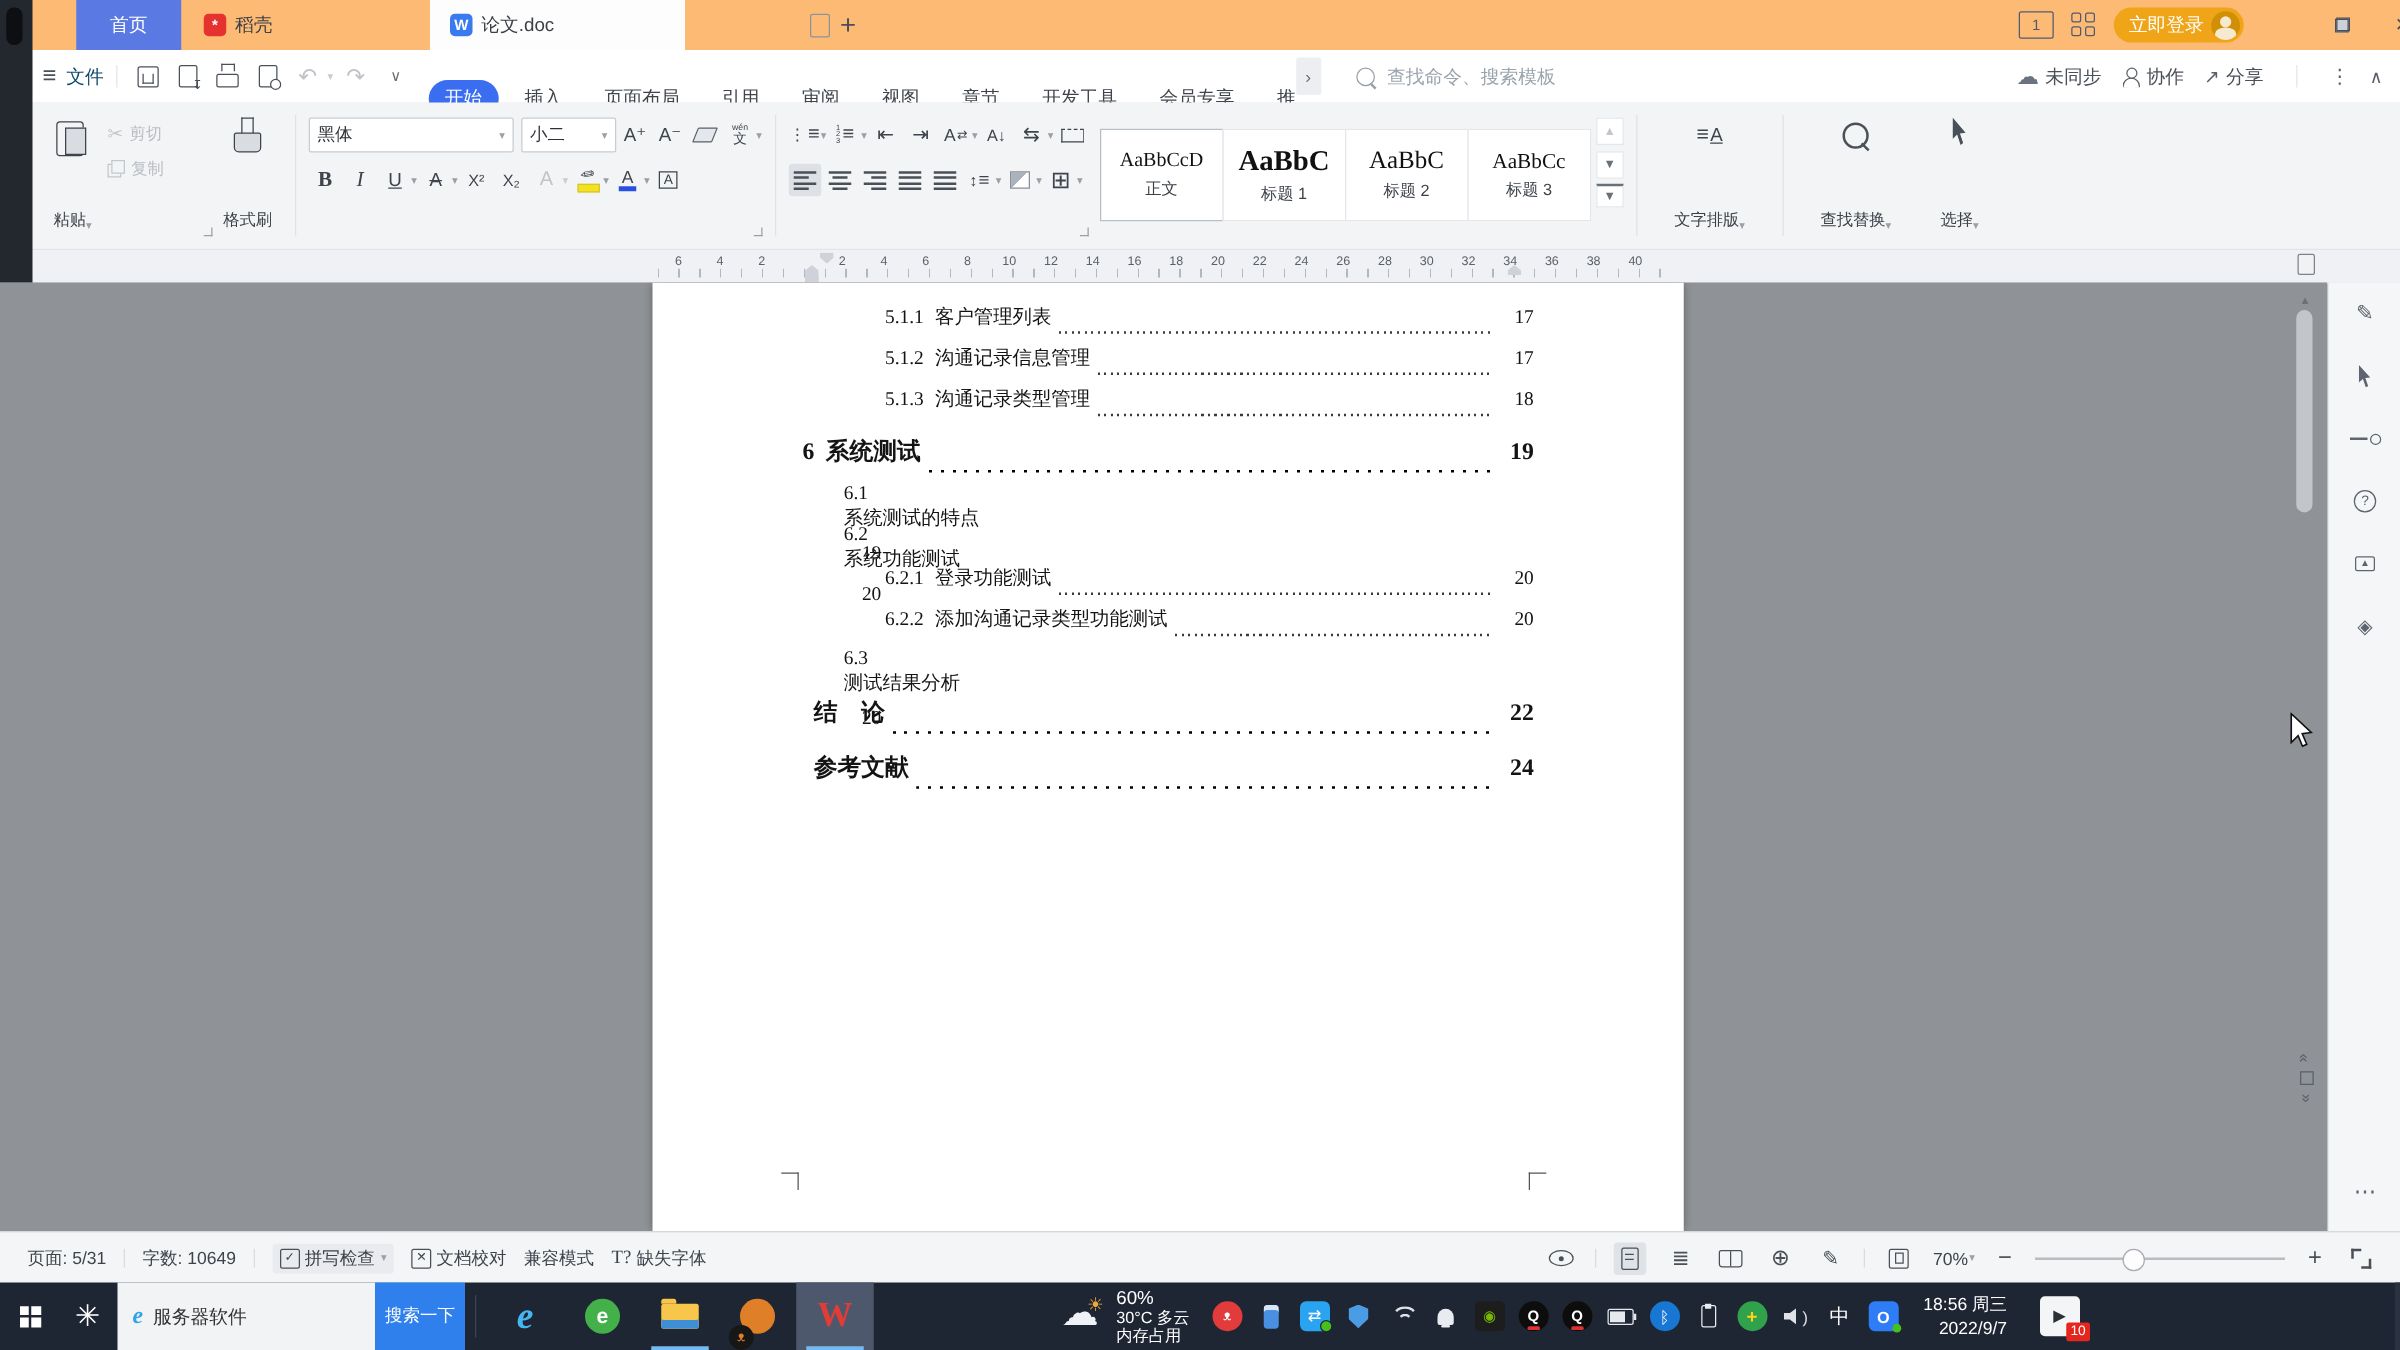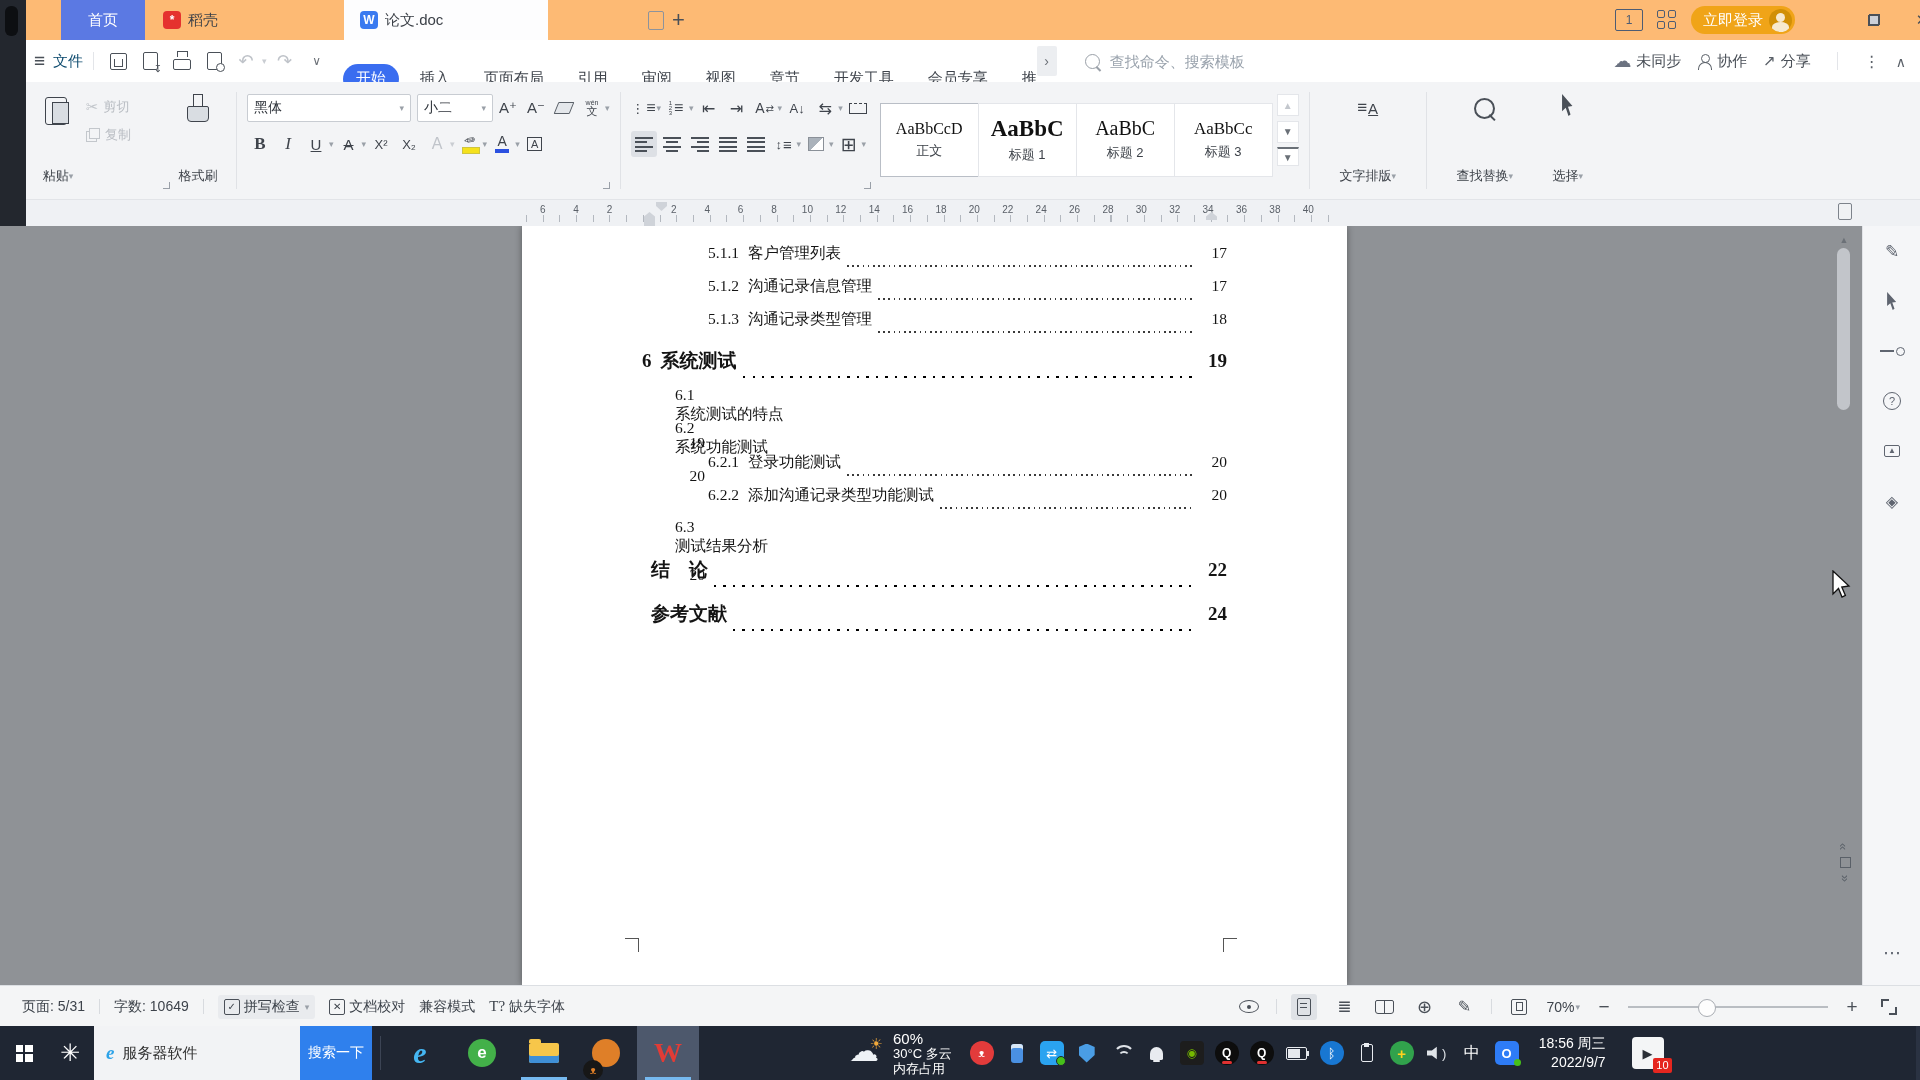--- a/index.html
+++ b/index.html
@@ -73,21 +73,21 @@
   .ic-person::after{content:"";position:absolute;left:1px;top:8px;width:12px;height:7px;border:1.6px solid #5a6068;border-bottom:none;border-radius:7px 7px 0 0;}
   .ic-share::before{content:"↗";font-size:15px;color:#5a6068;}
   .ic-kebab::before{content:"⋮";font-size:16px;color:#5a6068;}
   .ic-collapse::before{content:"∧";font-size:14px;color:#5a6068;}
 
   
   .toolbar{position:absolute;left:0;top:82px;width:1920px;height:118px;background:#f3f4f6;border-bottom:1px solid #e2e4e8;display:flex;align-items:stretch;padding-left:30px;box-sizing:border-box;}
   .tg{position:relative;display:flex;flex-direction:column;padding-top:10px;}
   .tg.cmark::after{content:"";position:absolute;right:0px;bottom:10px;width:6px;height:6px;border-right:1.4px solid #9aa0a8;border-bottom:1.4px solid #9aa0a8;}
   .bigbtn{width:56px;display:flex;flex-direction:column;align-items:center;justify-content:space-between;padding:12px 0 14px;}
-  .bigbtn .blabel{font-size:13px;color:#3c4148;white-space:nowrap;display:flex;align-items:center;gap:2px;font-family:Liberation Serif, serif;}
+  .bigbtn .blabel{font-size:13px;color:#3c4148;white-space:nowrap;display:flex;align-items:flex-end;gap:2px;font-family:Liberation Serif, serif;}
   .ic-clipboard{width:26px;height:32px;position:relative;}
   .ic-clipboard::before{content:"";position:absolute;left:0;top:3px;width:20px;height:26px;border:1.8px solid #3f444c;border-radius:3px;}
   .ic-clipboard::after{content:"";position:absolute;left:7px;top:8px;width:15px;height:20px;background:#d9dde2;border:1.8px solid #3f444c;}
   .ic-brush{width:26px;height:32px;position:relative;}
   .ic-brush::before{content:"";position:absolute;left:8px;top:0;width:8px;height:12px;border:1.8px solid #3f444c;border-bottom:none;}
   .ic-brush::after{content:"";position:absolute;left:2px;top:12px;width:20px;height:14px;border:1.8px solid #3f444c;border-radius:2px 2px 4px 4px;background:#d9dde2;}
   .cutcopy{width:84px;justify-content:flex-start;gap:10px;padding-top:16px;}
   .smallrow{display:flex;align-items:center;gap:5px;font-size:13px;color:#b9bdc3;}
   .ic-cut::before{content:"✂";font-size:15px;color:#c3c7cc;}
   .ic-copy{width:14px;height:14px;position:relative;}

